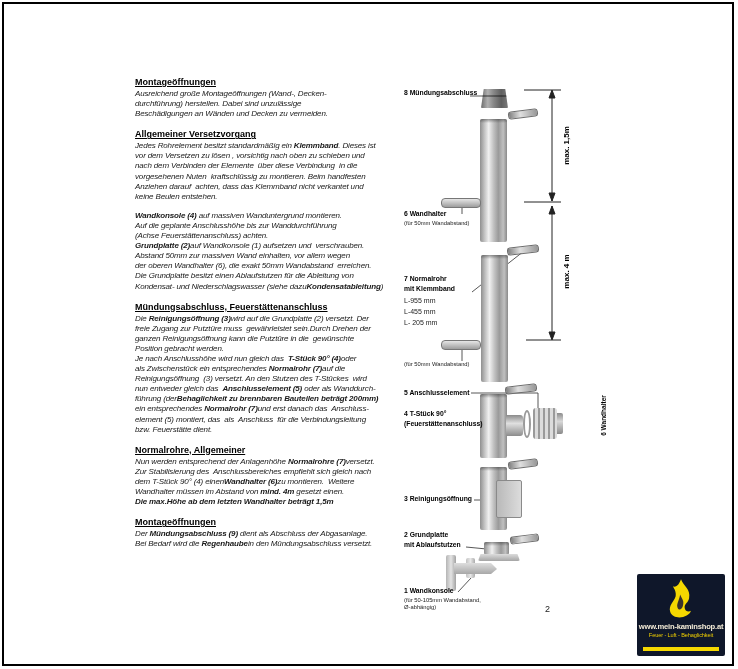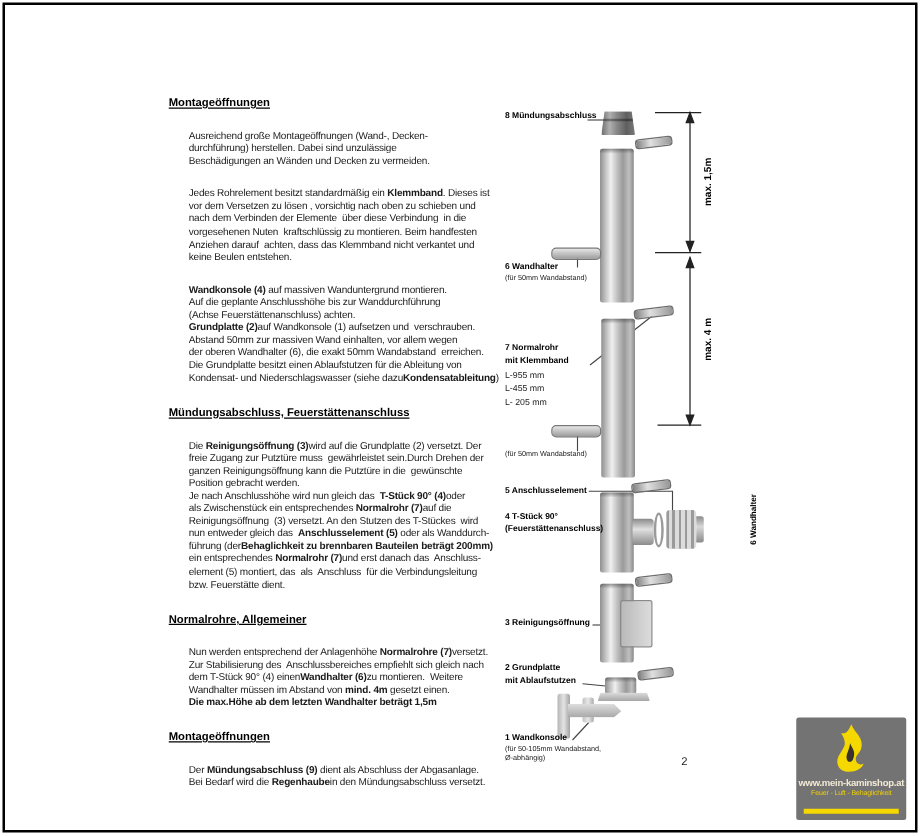--- a/index.html
+++ b/index.html
@@ -6,22 +6,22 @@
   .page{position:relative;width:738px;height:669px;background:#fff;overflow:hidden;
         font-family:"Liberation Sans",sans-serif;color:#111;}
   .frame{position:absolute;left:2px;top:2px;width:732px;height:664px;
          border:2px solid #000;box-sizing:border-box;pointer-events:none;}
 
   
   .text-col{position:absolute;left:135px;top:76px;width:262px;}
   .sec{margin:0 0 9px 0;}
   .sec h3{margin:0 0 1px 0;font-size:9px;line-height:12px;font-weight:bold;
           text-decoration:underline;color:#000;}
-  .sec p{margin:16px;font-size:8px;line-height:10.1px;letter-spacing:-0.15px;
-         white-space:pre;color:#1a1a1a;}
+  .sec p{margin:0;font-size:8px;line-height:10.1px;letter-spacing:-0.15px;
+         white-space:pre;color:#1a1a1a;font-style:italic;}
   .sec p b{letter-spacing:-0.15px;}
 
   
   .diagram{position:absolute;inset:0;}
   .lines{position:absolute;left:0;top:0;pointer-events:none;}
   .metal{background:linear-gradient(90deg,#8f8f8f 0%,#c7c7c7 18%,#f0f0f0 32%,
           #c2c2c2 50%,#9a9a9a 68%,#c0c0c0 86%,#8a8a8a 100%);}
   .pipe{position:absolute;width:27px;border-radius:2px;}
   .pipe:before{content:'';position:absolute;left:0;right:0;top:0;height:4px;
           background:linear-gradient(rgba(40,40,40,.45),rgba(40,40,40,0));border-radius:2px;}
@@ -59,41 +59,42 @@
           white-space:pre;}
   .dsub{position:absolute;font-size:5.8px;line-height:6.8px;color:#222;white-space:pre-line;}
   .dsizes{position:absolute;font-size:7px;line-height:10.8px;color:#222;white-space:pre;}
   .dimtxt{position:absolute;width:80px;text-align:center;font-size:8px;font-weight:bold;
           transform:rotate(-90deg);color:#000;}
   .sidetxt{position:absolute;left:563px;top:412px;width:80px;text-align:center;font-size:6.5px;
           font-weight:bold;transform:rotate(-90deg);color:#000;}
   .pagenum{position:absolute;left:545px;top:604px;font-size:9px;color:#222;}
 
   
-  .logo{position:absolute;left:637px;top:574px;width:88px;height:82px;background:#737373;
+  .logo{position:absolute;left:637px;top:574px;width:88px;height:82px;background:#0f172a;
         border-radius:2px;text-align:center;}
   .logo svg{display:block;margin:4px auto 0;}
   .logo-url{font-size:7.6px;font-weight:bold;color:#f2ead6;line-height:9px;letter-spacing:-0.2px;}
   .logo-tag{font-size:5.6px;color:#f0cf00;line-height:8px;letter-spacing:-0.1px;}
   .logo-bar{position:absolute;left:6px;right:6px;bottom:5px;height:4px;background:#f5d800;}
 </style>
 </head>
 <body>
 
 <div class="page">
   <div class="frame"></div>
 
   <div class="text-col">
     <div class="sec">
       <h3>Montageöffnungen</h3>
       <p><span>Ausreichend große Montageöffnungen (Wand-, Decken-
 durchführung) herstellen. Dabei sind unzulässige
 Beschädigungen an Wänden und Decken zu vermeiden.</span></p>
     </div>
     <div class="sec">
+      <h3>Allgemeiner Versetzvorgang</h3>
       <p><span>Jedes Rohrelement besitzt standardmäßig ein </span><b>Klemmband</b><span>. Dieses ist
 vor dem Versetzen zu lösen , vorsichtig nach oben zu schieben und
 nach dem Verbinden der Elemente  über diese Verbindung  in die
 vorgesehenen Nuten  kraftschlüssig zu montieren. Beim handfesten
 Anziehen darauf  achten, dass das Klemmband nicht verkantet und
 keine Beulen entstehen.</span></p>
     </div>
     <div class="sec">
       <p><b>Wandkonsole (4)</b><span> auf massiven Wanduntergrund montieren.
 Auf die geplante Anschlusshöhe bis zur Wanddurchführung

